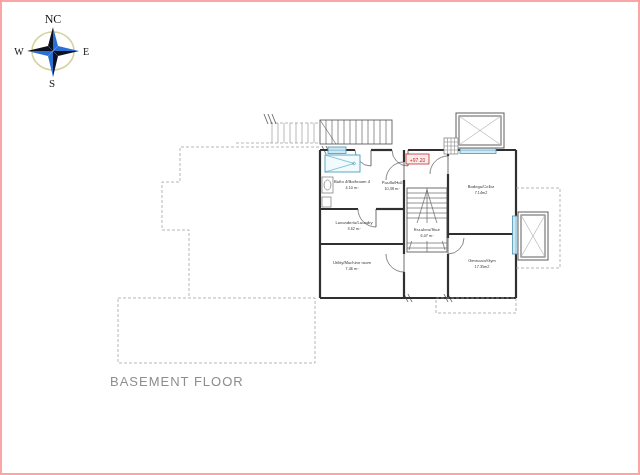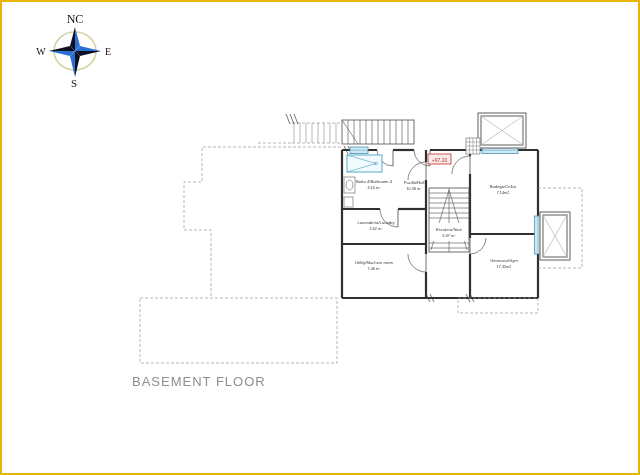--- a/index.html
+++ b/index.html
@@ -1,20 +1,19 @@
 <!DOCTYPE html>
 <html><head>
 <meta charset="utf-8">
 <style>
   html,body{margin:0;padding:0;background:#ffffff;}
   #page{
     position:relative;width:640px;height:475px;box-sizing:border-box;
-    background:#ffffff;border:2px solid #eab308;overflow:hidden;
+    background:#ffffff;border:2px solid #fca5a5;overflow:hidden;
     font-family:"Liberation Sans",sans-serif;
-    padding-left:22px;
   }
   svg{display:block}
   
   .wall{stroke:#303030;stroke-width:2.2;fill:none;stroke-linecap:butt}
   .thin{stroke:#4a4a4a;stroke-width:.8;fill:none}
   .tread{stroke:#5a5a5a;stroke-width:.65;fill:none}
   .tread-light{stroke:#8a8a8a;stroke-width:.6;fill:none}
   .dashed-thin{stroke:#9a9a9a;stroke-width:.7;fill:none;stroke-dasharray:3 2}
   .arc{stroke:#555;stroke-width:.7;fill:none}
   .lw{stroke:#5f5f5f;stroke-width:1;fill:#ffffff}

